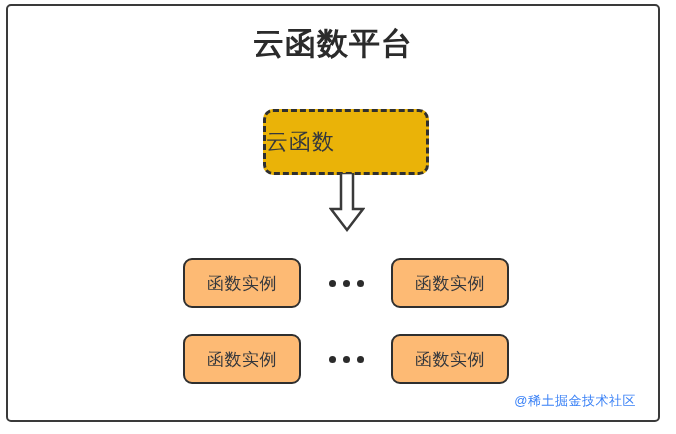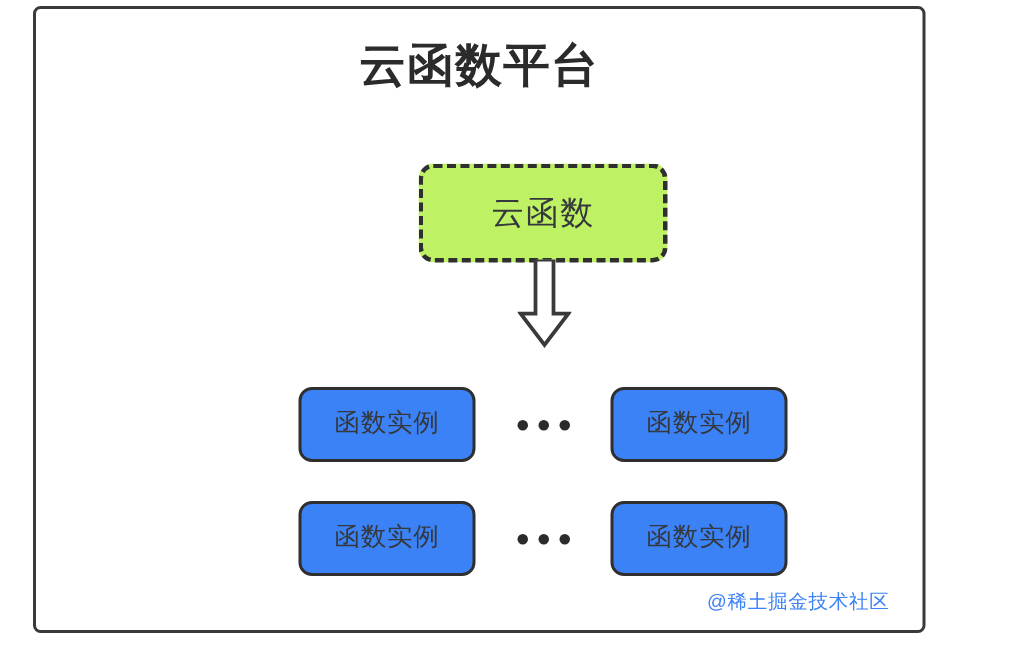--- a/index.html
+++ b/index.html
@@ -16,23 +16,23 @@
     position: relative;
     width: 676px;
     height: 434px;
     background: #ffffff;
     overflow: hidden;
   }
 
   
   .platform-box {
     position: absolute;
-    left: 22px;
+    left: 6px;
     top: 4px;
-    width: 595px;
+    width: 654px;
     height: 418px;
     box-sizing: border-box;
     border: 2.5px solid #3a3a3a;
     border-radius: 5px;
     background: #ffffff;
     padding-left: 21px;
   }
 
   
   .platform-title {
@@ -52,24 +52,24 @@
   
   .cloud-function-box {
     position: absolute;
     left: 255px;
     top: 103px;
     width: 166px;
     height: 66px;
     box-sizing: border-box;
     border: 3px dashed #2f2f2f;
     border-radius: 10px;
-    background: #bef264;
+    background: #eab308;
     display: flex;
     align-items: center;
-    justify-content: center;
+    justify-content: flex-start;
   }
   .cloud-function-label {
     font-size: 22px;
     color: #35383d;
     letter-spacing: 1px;
     line-height: 1;
     white-space: nowrap;
   }
 
   
@@ -96,25 +96,24 @@
   }
   .instance-row.row-1 { top: 252px; }
   .instance-row.row-2 { top: 328px; }
 
   .instance-box {
     box-sizing: border-box;
     width: 118px;
     height: 50px;
     border: 2.5px solid #2f2f2f;
     border-radius: 9px;
-    background: #3b82f6;
+    background: #fdba74;
     display: flex;
     align-items: center;
     justify-content: center;
-    font-family: Liberation Mono, monospace;
   }
   .instance-label {
     font-size: 17px;
     color: #35383d;
     letter-spacing: 0.5px;
     line-height: 1;
     white-space: nowrap;
   }
 
   .ellipsis {

